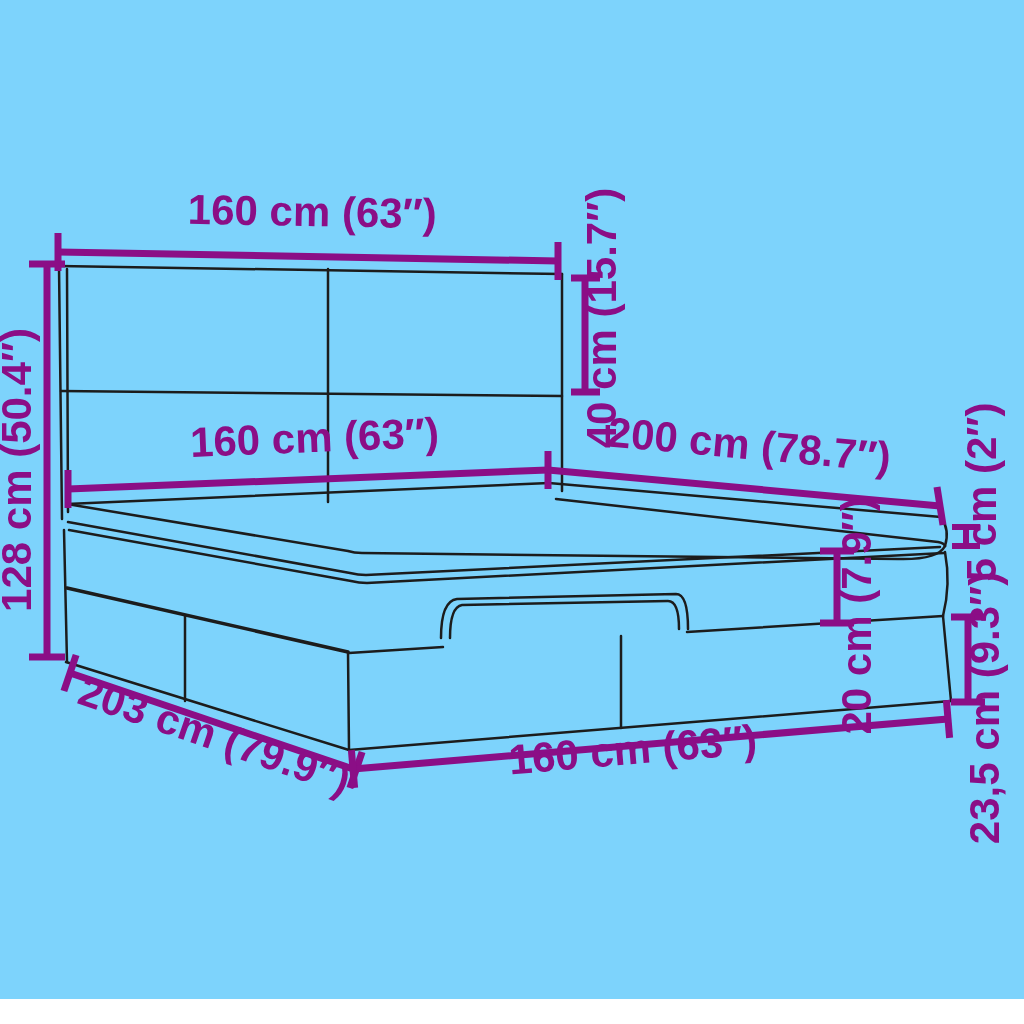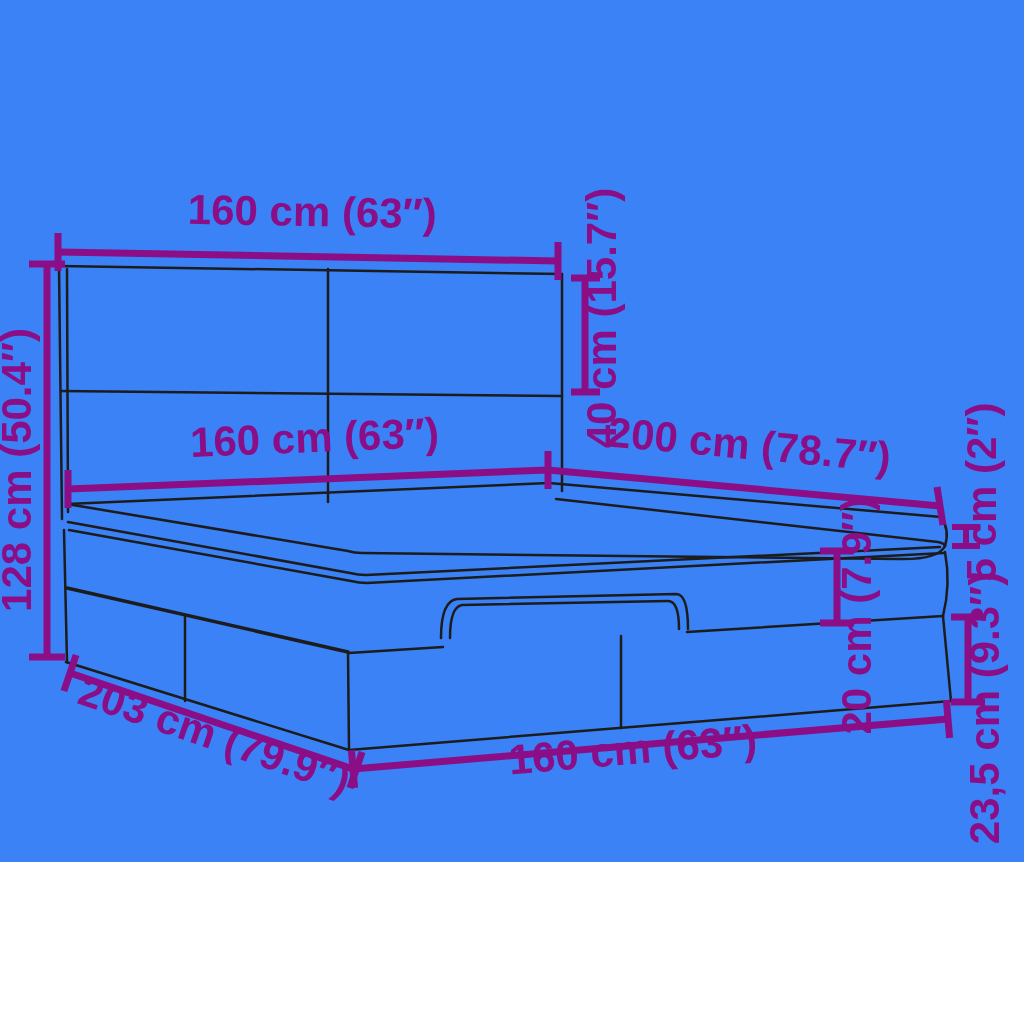--- a/index.html
+++ b/index.html
@@ -1,16 +1,16 @@
 <!DOCTYPE html>
 <html><head>
 <meta charset="utf-8">
 <style>
   html,body{margin:0;padding:0;background:#ffffff;}
-  .stage{width:1024px;height:862px;position:relative;background:#3b82f6;overflow:hidden;}
+  .stage{width:1024px;height:999px;position:relative;background:#7dd3fc;overflow:hidden;}
   svg{display:block;}
   .dim-label{
     font-family:"Liberation Sans","DejaVu Sans",sans-serif;
     font-weight:bold;
     font-size:42px;
     letter-spacing:0px;
   }
 </style>
 </head>
 <body>

